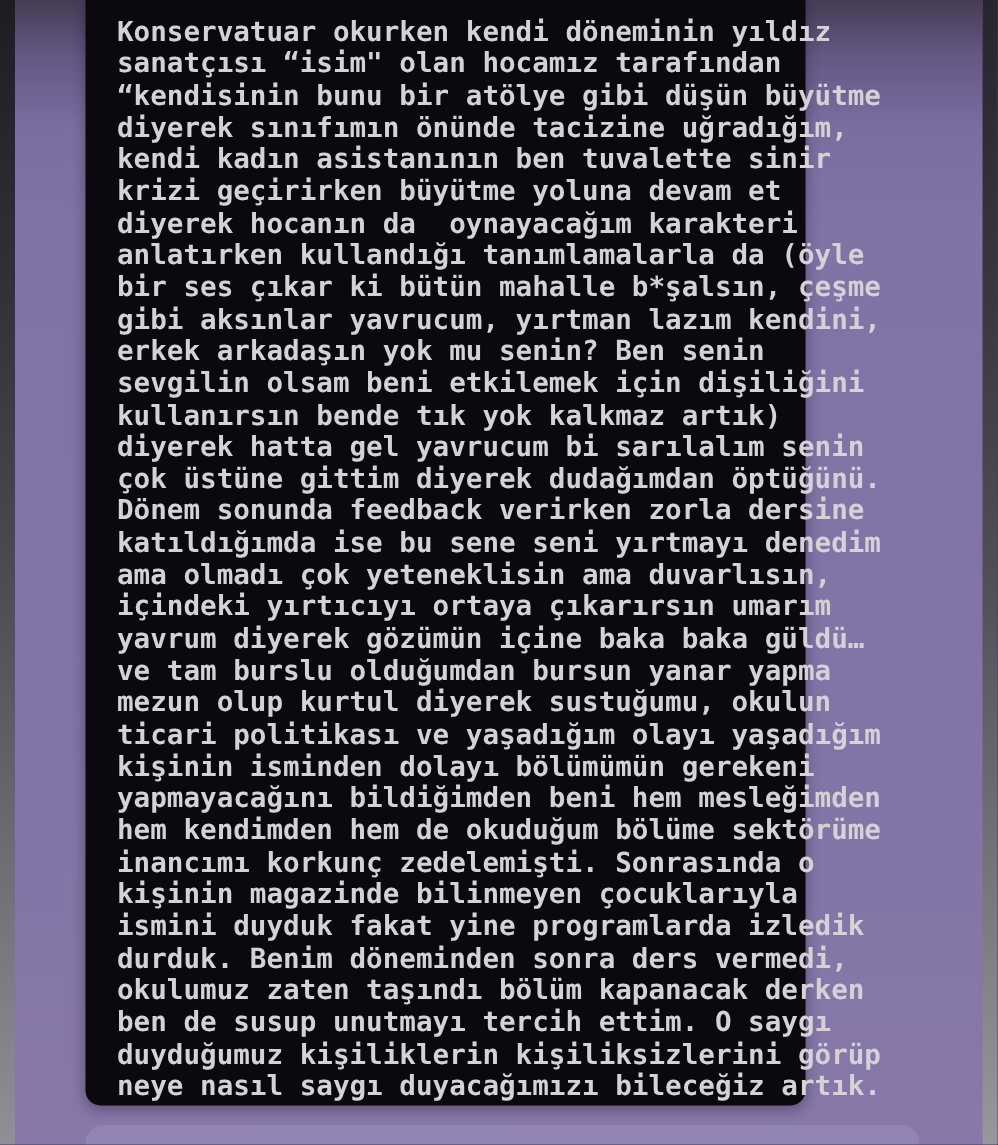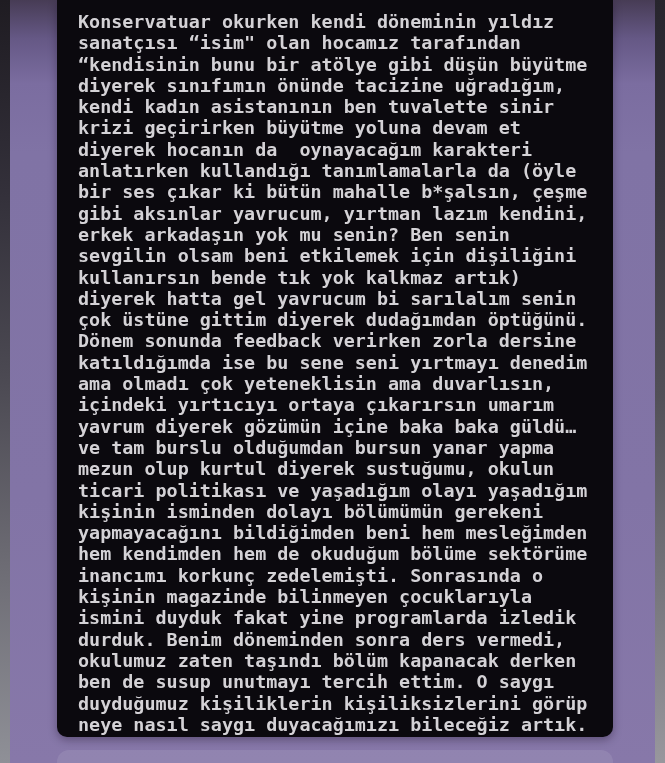--- a/index.html
+++ b/index.html
@@ -46,21 +46,21 @@
   }
   .edge-strip.right {
     right: 0;
     background: linear-gradient(180deg, #27252d 0%, #39363f 25%, #525058 52%, #75747b 76%, #98979d 100%);
   }
   
   .story-card {
     position: absolute;
     left: 57px;
     top: 0;
-    width: 556px;
+    width: 480px;
     height: 737px;
     background: #0b090e;
     border-radius: 0 0 10px 10px;
     box-shadow: 0 3px 9px rgba(20, 10, 30, 0.35);
   }
   .story-text {
     margin: 0;
     padding: 11px 10px 0 21px;
     font-family: "DejaVu Sans Mono", "Liberation Mono", monospace;
     font-size: 18.4px;

